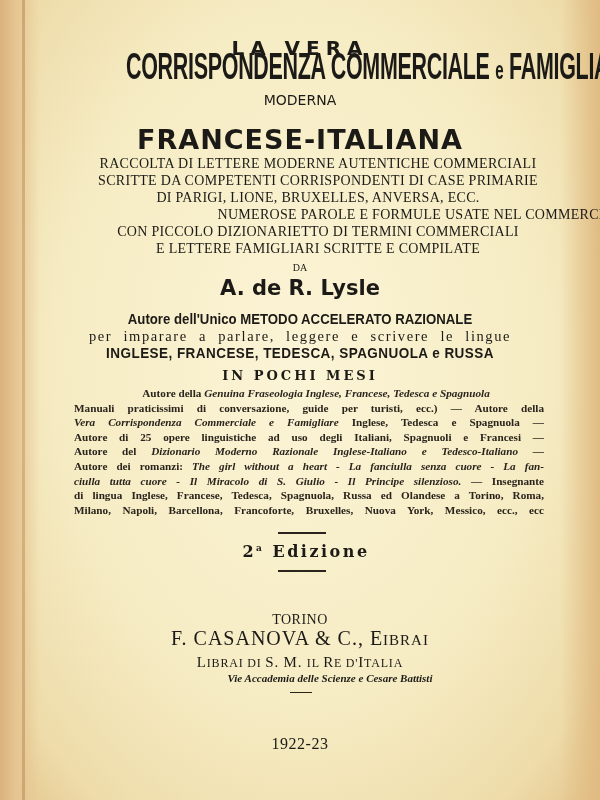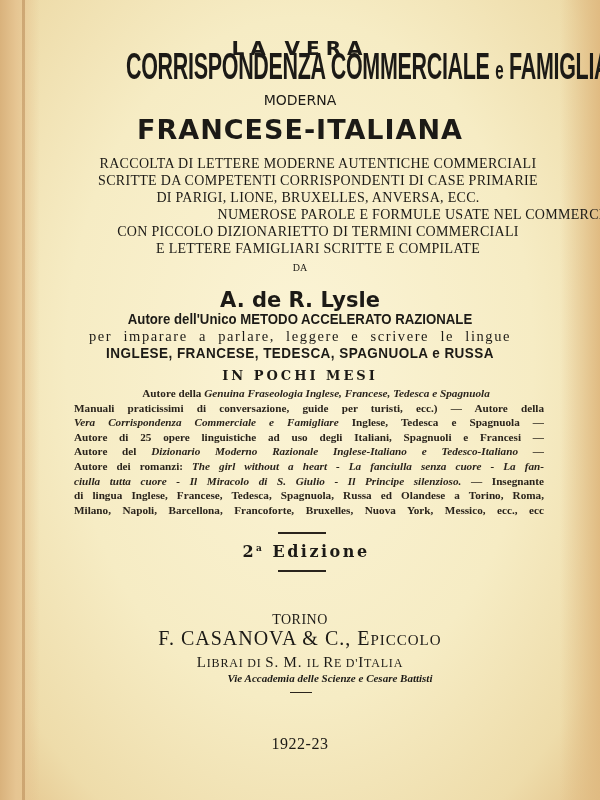--- a/index.html
+++ b/index.html
@@ -23,28 +23,28 @@
     background: linear-gradient(270deg, #e0bb82 0%, rgba(240,220,170,0) 100%);
   }
   .page { position:absolute; left:0; top:0; width:548px; height:800px; text-align:center; }
   .ln { position:absolute; left:0; width:600px; text-align:center; white-space:nowrap; }
 
   .t-lavera { top:36px; font-family:"DejaVu Sans", sans-serif; font-size:20px; letter-spacing:6px; font-weight:bold; }
   .t-corr { top:46px; font-family:"Liberation Sans", sans-serif; font-weight:bold; font-size:37px;
             transform:scaleX(0.58); transform-origin:50% 50%; letter-spacing:-0.5px; }
   .t-corr .small-e { font-size:26px; }
   .t-moderna { top:92px; font-family:"DejaVu Sans", sans-serif; font-size:14px; }
-  .t-fr { top:114px; font-family:"DejaVu Sans", sans-serif; font-weight:bold; font-size:27px; letter-spacing:1px; }
+  .t-fr { top:124px; font-family:"DejaVu Sans", sans-serif; font-weight:bold; font-size:27px; letter-spacing:1px; }
 
   .desc { font-size:14px; line-height:17px; letter-spacing:.3px;padding-left:18px; }
   .t-d1 { top:155px; } .t-d2 { top:172px; } .t-d3 { top:189px; }
   .t-d4 { top:206px;text-align:right; } .t-d5 { top:223px; } .t-d6 { top:240px; }
 
   .t-da { top:262px; font-size:10px; }
-  .t-author { top:276px; font-family:"DejaVu Sans", sans-serif; font-weight:bold; font-size:21px;margin-top:12px; }
+  .t-author { top:276px; font-family:"DejaVu Sans", sans-serif; font-weight:bold; font-size:21px; }
   .t-unico { top:310px; font-family:"Liberation Sans", sans-serif; font-weight:bold; font-size:15px;
              transform:scaleX(0.88); }
   .t-per { top:328px; font-size:14.5px; letter-spacing:1.6px; word-spacing:6px; }
   .t-langs { top:344px; font-family:"Liberation Sans", sans-serif; font-weight:bold; font-size:15px;
              transform:scaleX(0.9); letter-spacing:.5px; }
   .t-pochi { top:368px; font-family:"DejaVu Serif", serif; font-weight:bold; font-size:13px; letter-spacing:3px; }
 
   .bio { position:absolute; left:74px; width:470px; top:386px; font-size:11.2px; line-height:14.6px;
          text-align:justify; font-weight:bold; color:#2a241c; }
   .bio .row { display:block; white-space:nowrap; text-align:justify; text-align-last:justify; }
@@ -103,18 +103,18 @@
     <span class="row"><i>ciulla tutta cuore - Il Miracolo di S. Giulio - Il Principe silenzioso.</i><span> — Insegnante</span></span>
     <span class="row">di lingua Inglese, Francese, Tedesca, Spagnuola, Russa ed Olandese a Torino, Roma,</span>
     <span class="row">Milano, Napoli, Barcellona, Francoforte, Bruxelles, Nuova York, Messico, ecc., ecc</span>
   </div>
 
   <div class="rule r1"></div>
   <div class="ln t-ed"><span>2</span><sup>a</sup><span> Edizione</span></div>
   <div class="rule r2"></div>
 
   <div class="ln t-torino">TORINO</div>
-  <div class="ln t-casa"><span>F. CASANOVA &amp; C., </span><span>E</span><span class="sc">PICCOLO</span></div>
+  <div class="ln t-casa"><span>F. CASANOVA &amp; C., </span><span>E</span><span class="sc">IBRAI</span></div>
   <div class="ln t-librai"><span class="cap">L</span><span>IBRAI DI </span><span class="cap">S. M. </span><span>IL </span><span class="cap">R</span><span>E D'</span><span class="cap">I</span><span>TALIA</span></div>
   <div class="ln t-vie">Vie Accademia delle Scienze e Cesare Battisti</div>
   <div class="rule r3"></div>
   <div class="ln t-year">1922-23</div>
 </div>
 
 </body></html>

